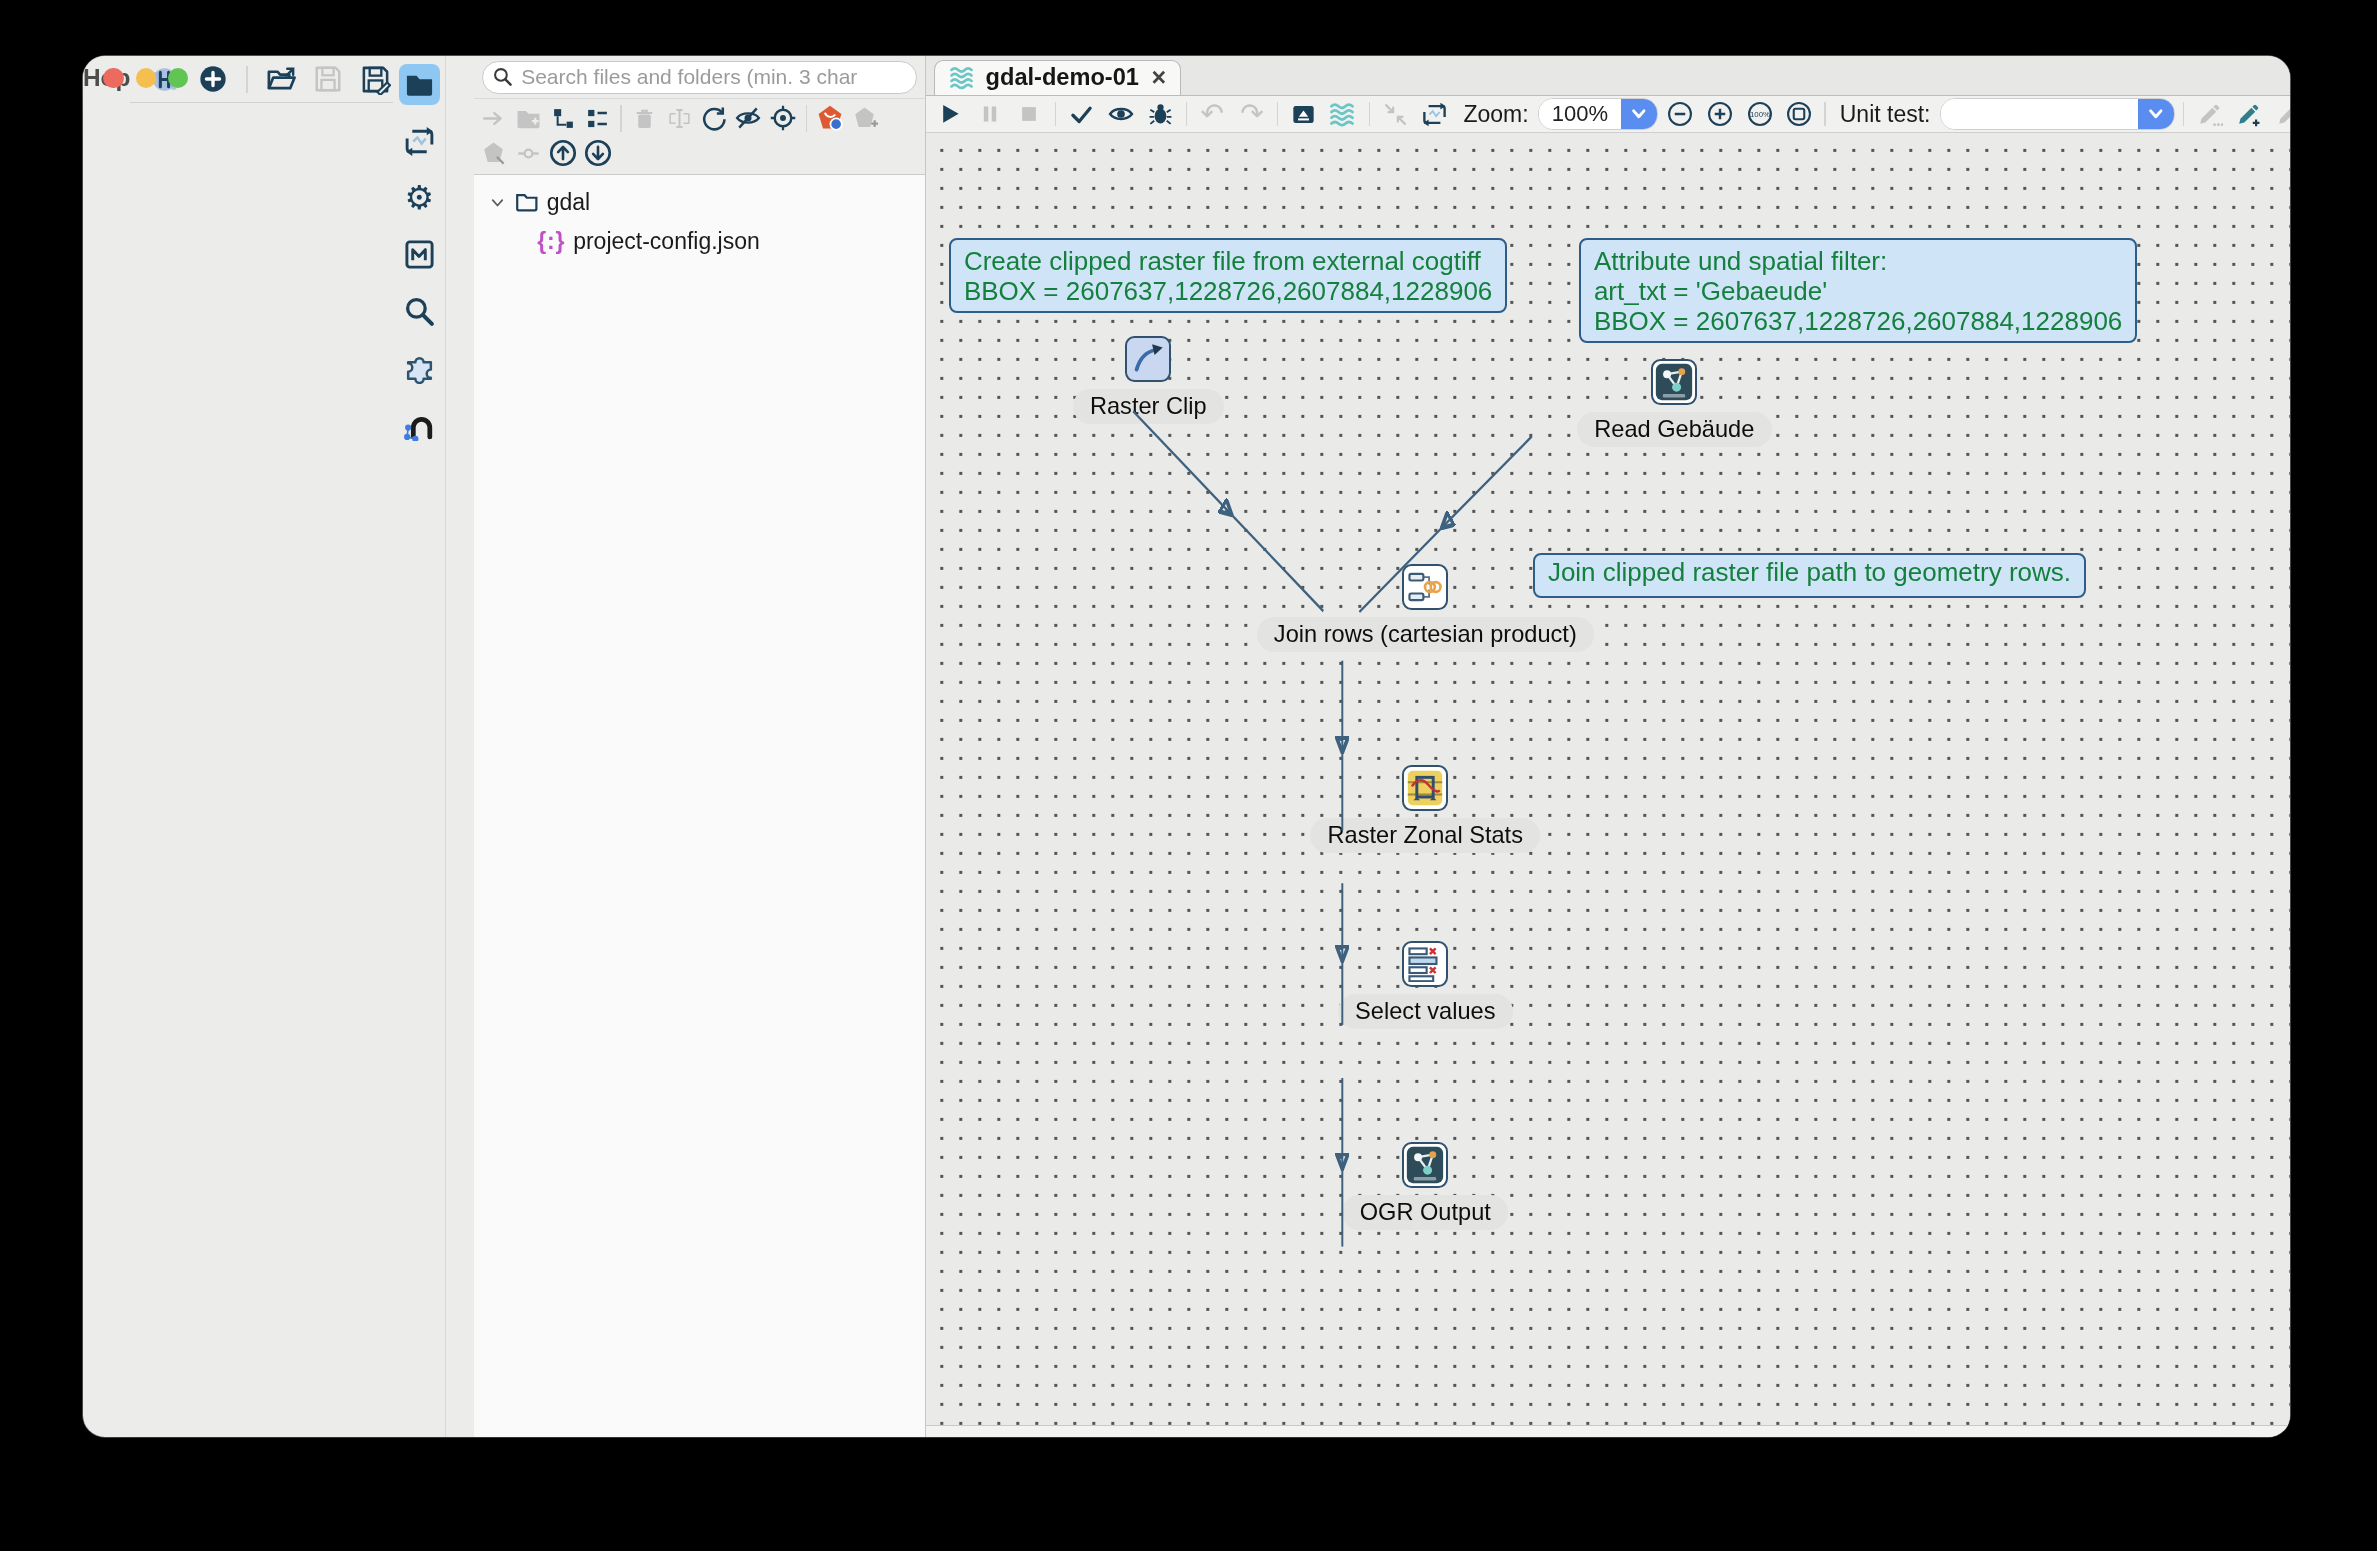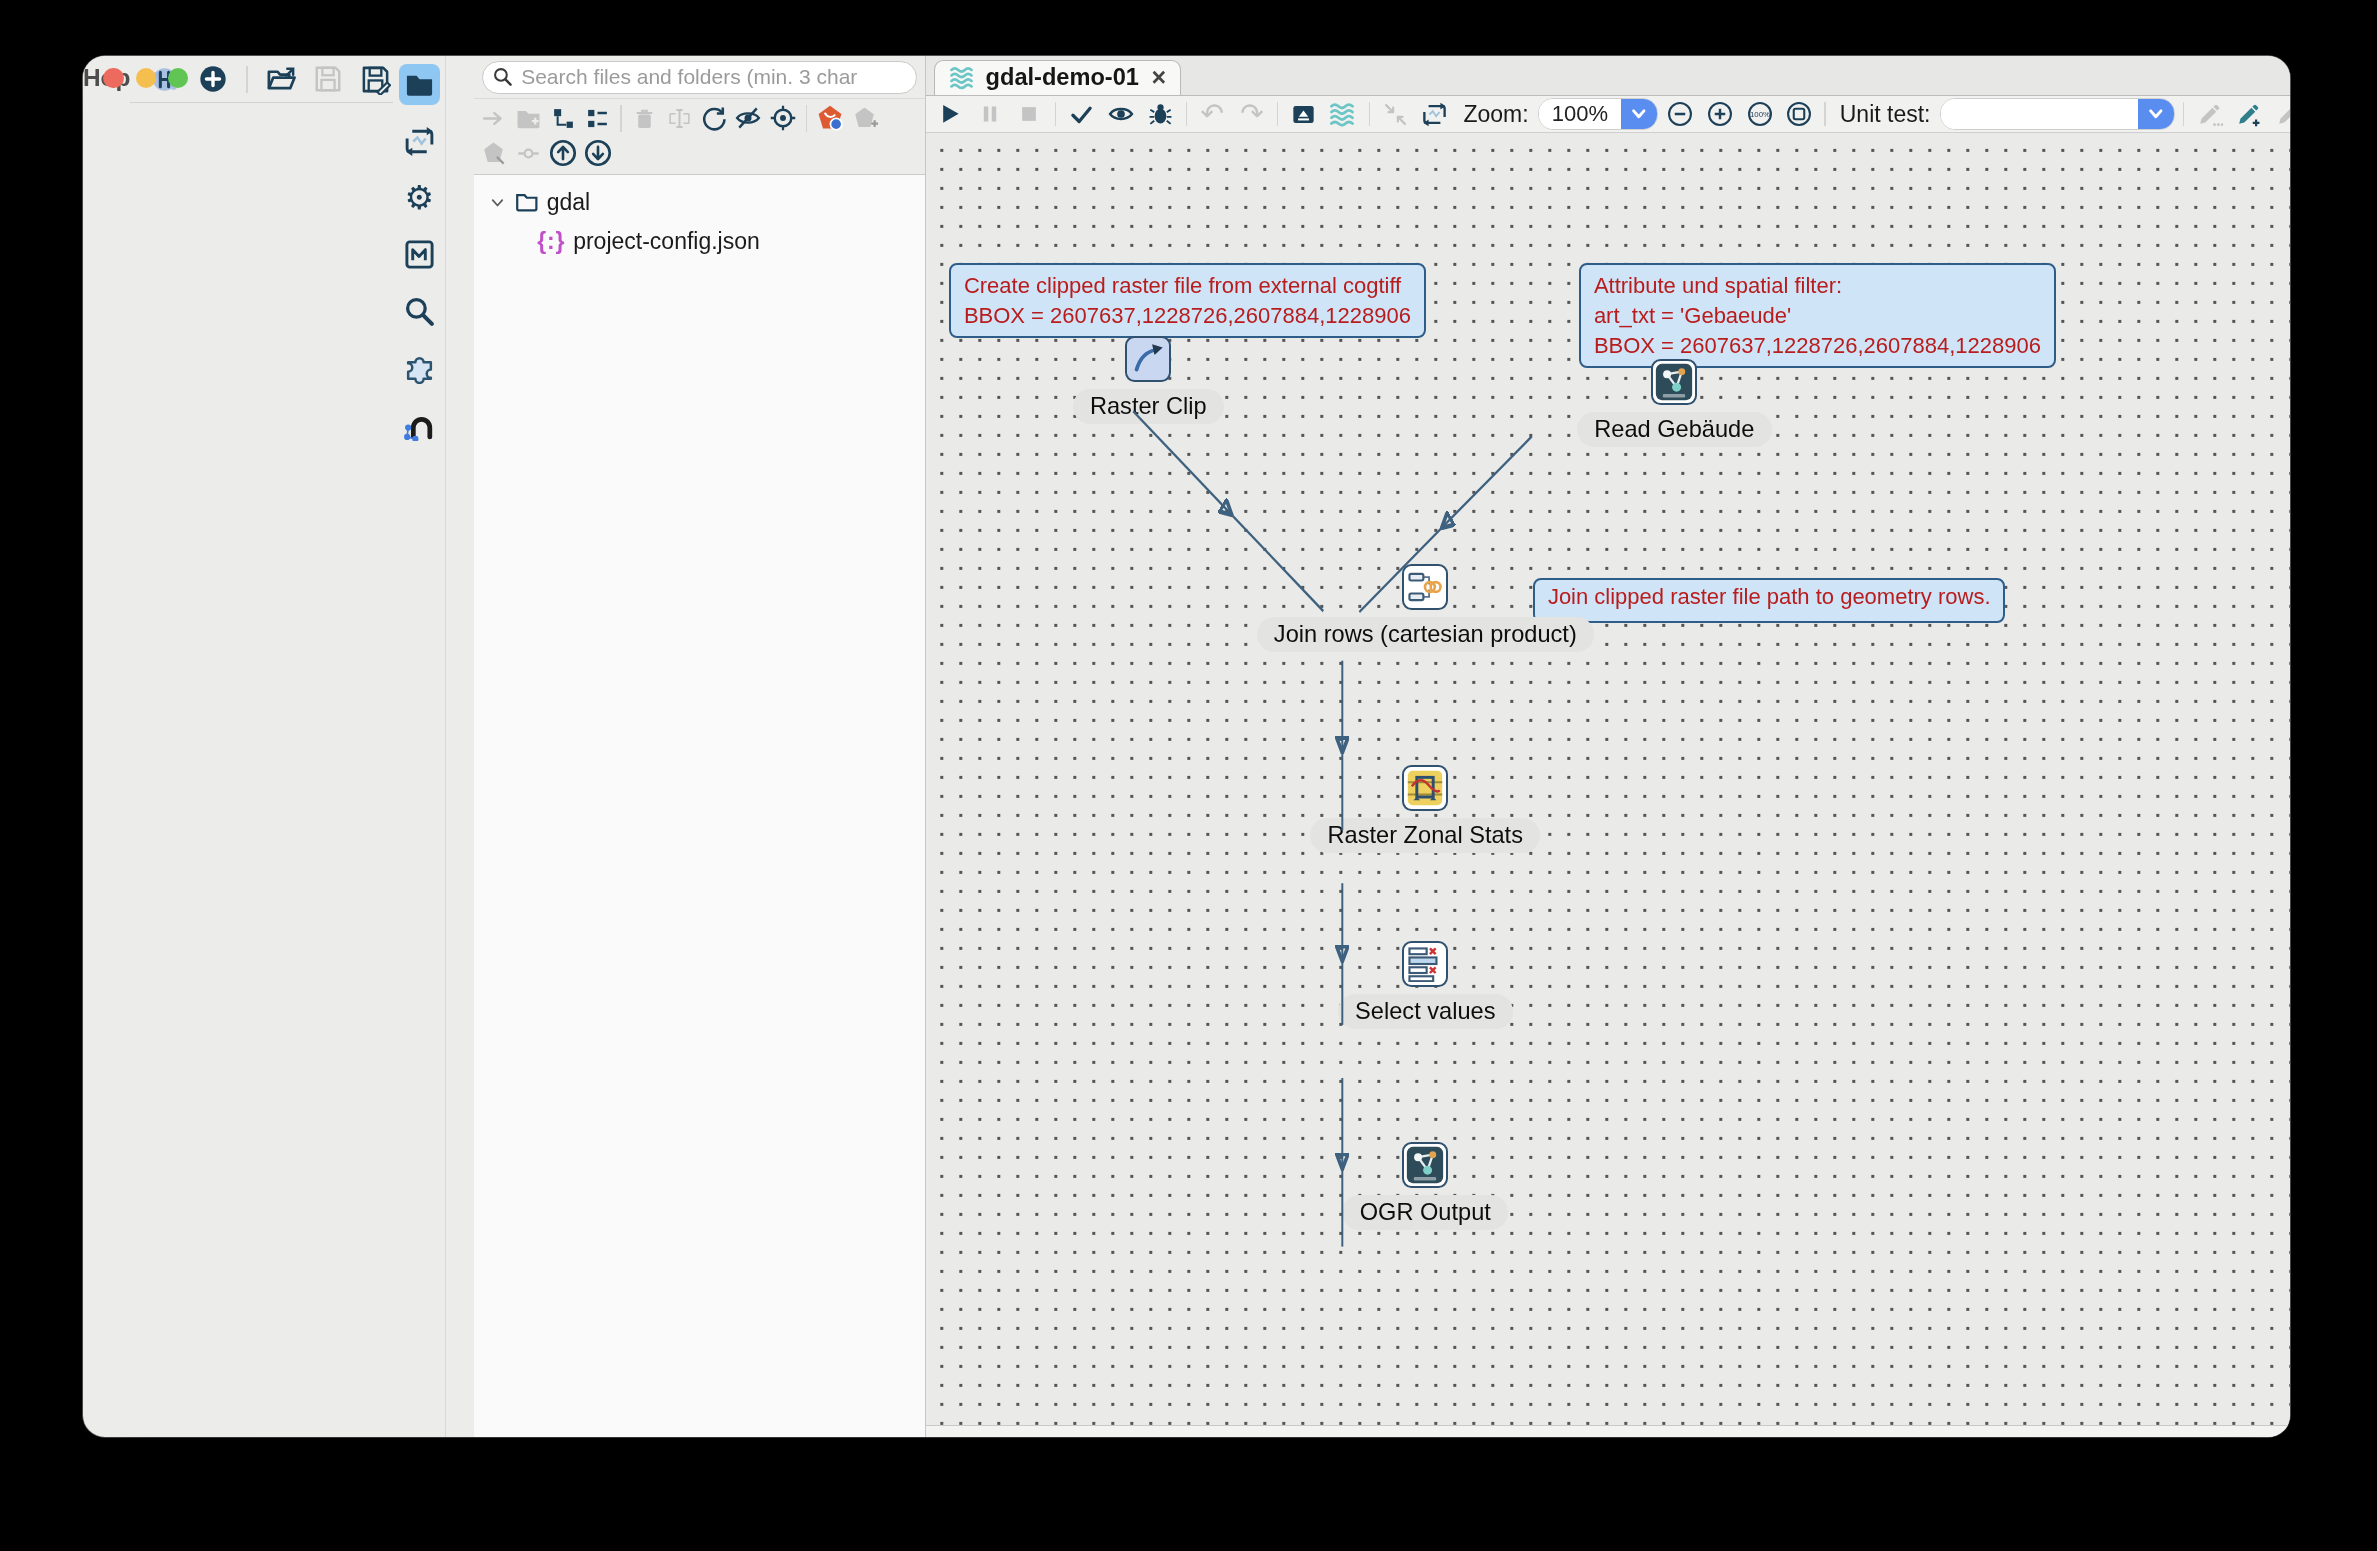--- a/index.html
+++ b/index.html
@@ -50,22 +50,22 @@
   .ptoolbar .ibtn{width:35px;height:33px;}
   .ptoolbar .sepv{height:23.6px;margin:0 3.1px;}
   .tlabel{font-size:23px;color:#1a1a1a;margin:0 4.7px 0 6.3px;white-space:nowrap;}
   .combo{display:flex;height:30px;border-radius:15px;overflow:hidden;border:1.2px solid #cfcfcf;background:#fff;align-items:stretch;}
   .combo .val{display:flex;align-items:center;justify-content:center;font-size:22px;color:#222;background:#fff;}
   .combo .cbtn{width:36px;background:#5a8df0;display:flex;align-items:center;justify-content:center;}
   
   .canvas{position:relative;flex:1 1 auto;min-height:0;background:#eaeae9;
           background-image:radial-gradient(circle,#555 1.5px,transparent 1.7px);
           background-size:19px 19px;background-position:6.3px 7.9px;overflow:hidden;}
-  .note{position:absolute;background:#cfe4f6;border:2px solid #2f5d8a;border-radius:7.9px;color:#b91c1c;
-        font-size:22px;line-height:30px;padding:5.5px 12.6px;z-index:2;white-space:nowrap;margin-top:25px;}
+  .note{position:absolute;background:#cfe4f6;border:2px solid #2f5d8a;border-radius:7.9px;color:#15803d;
+        font-size:26px;line-height:30px;padding:5.5px 12.6px;z-index:2;white-space:nowrap;}
   .hops{position:absolute;left:0;top:0;width:100%;height:100%;z-index:3;pointer-events:none;}
   .hops path{fill:none;stroke:#3d617e;stroke-width:3;}
   .node{position:absolute;width:550px;display:flex;flex-direction:column;align-items:center;z-index:2;}
   .node-icon{width:46px;height:46px;box-sizing:border-box;border:2.4px solid #31526f;border-radius:9.4px;background:#fff;
              display:flex;align-items:center;justify-content:center;}
   .node-label{margin-top:7px;background:#e3e3e1;border-radius:17.3px;padding:3.9px 17.3px;font-size:23.6px;color:#0d0d0d;white-space:nowrap;}
   .selection{position:absolute;background:rgba(124,134,226,0.7);border:2px solid #6d77cc;z-index:1;}
   .vscroll{position:absolute;right:0;top:0;bottom:11px;width:11px;background:#f3f3f2;border-left:1.2px solid #c9c9c9;z-index:4;}
   .hscroll{position:absolute;left:0;right:11px;bottom:0;height:11px;background:#f3f3f2;border-top:1.2px solid #c9c9c9;z-index:4;}
   

